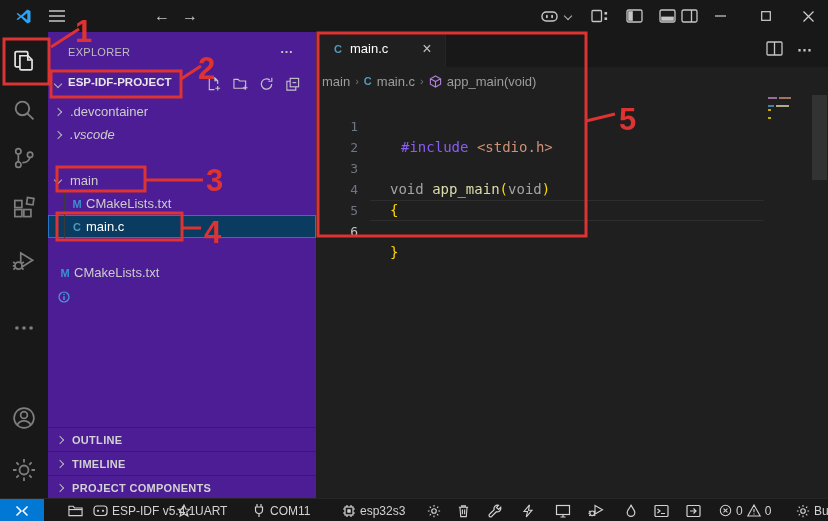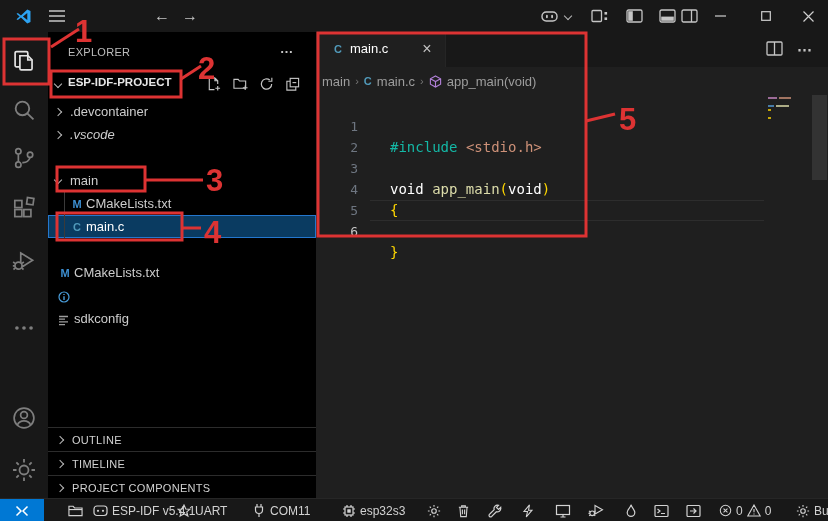--- a/index.html
+++ b/index.html
@@ -15,56 +15,56 @@
              border:1px solid #3d3d3d;border-radius:6px;display:flex;align-items:center;justify-content:center;
              color:#b8b8b8;font-size:12px;gap:6px;}
   .winbtn{width:30px;font-size:15px;color:#cfcfcf;}
 
   
   #activitybar{left:0;top:32px;width:48px;height:466px;background:#181818;border-right:1px solid #262626;}
   .ab-item{position:absolute;left:12px;width:24px;height:24px;color:#7e7e7e;}
   .ab-item.active{color:#e4e4e4;}
 
   
-  #sidebar{left:48px;top:32px;width:268px;height:466px;background:#000000;border-right:1px solid #262626;}
+  #sidebar{left:48px;top:32px;width:268px;height:466px;background:#4c1d95;border-right:1px solid #262626;}
   .sb-header{position:absolute;left:20px;top:14px;font-size:11px;color:#bdbdbd;letter-spacing:.3px;}
   .sb-ellipsis{position:absolute;left:232px;top:12px;color:#c5c5c5;font-weight:bold;letter-spacing:1px;}
   .proj-row{position:absolute;left:0;top:40px;width:268px;height:24px;}
   .proj-label{position:absolute;left:20px;top:4px;font-size:11.5px;font-weight:bold;color:#e7e7e7;}
   .tool-ic{position:absolute;top:4px;width:16px;height:16px;color:#c5c5c5;}
   .chev{display:inline-block;width:5px;height:5px;border-right:1.4px solid #b8b8b8;border-bottom:1.4px solid #b8b8b8;}
   .chev.right{transform:rotate(-45deg);}
   .chev.down{transform:rotate(45deg);}
   .tree-row{position:absolute;left:0;width:268px;height:23px;line-height:23px;color:#cccccc;}
   .tree-row .tchev{position:absolute;left:7px;top:9px;}
   .tree-row .tlabel{position:absolute;top:0;}
   .tree-row.selected{background:#0a3b61;outline:1px solid #2477ce;outline-offset:-1px;color:#ffffff;}
   .fico{position:absolute;top:3.5px;width:14px;height:16px;line-height:16px;text-align:center;font-weight:bold;font-size:11px;}
   .ind-guide{position:absolute;left:16px;width:1px;background:#3a3a3a;}
   .panel-row{position:absolute;left:0;width:268px;height:24px;border-top:1px solid #2c2c2c;line-height:24px;}
   .panel-row .tchev{position:absolute;left:9px;top:9px;}
-  .panel-row .plabel{position:absolute;left:24px;font-size:11px;font-weight:normal;color:#d2d2d2;letter-spacing:.3px;}
+  .panel-row .plabel{position:absolute;left:24px;font-size:11px;font-weight:bold;color:#d2d2d2;letter-spacing:.3px;}
 
   
   #editor{left:316px;top:32px;width:512px;height:466px;background:#1f1f1f;}
   #tabstrip{position:absolute;left:0;top:0;width:512px;height:35px;background:#181818;}
   #tab-active{position:absolute;left:0;top:0;width:129px;height:35px;background:#1f1f1f;border-right:1px solid #252525;}
   #tab-active .tab-label{position:absolute;left:34px;top:9px;font-size:13px;color:#ffffff;}
   #tab-active .tab-close{position:absolute;right:8px;top:7px;width:20px;height:20px;text-align:center;line-height:19px;
                          font-size:16px;color:#c0c0c0;}
   .ed-action{position:absolute;top:9px;width:18px;height:18px;color:#c5c5c5;}
   #breadcrumb{position:absolute;left:6px;top:38px;height:22px;display:flex;align-items:center;gap:5px;
               font-size:13px;color:#9d9d9d;}
   .bc-sep{color:#767676;font-size:11px;}
   .code-line{position:absolute;left:0;width:512px;height:21px;line-height:21px;
              font-family:"DejaVu Sans Mono",monospace;font-size:14px;white-space:pre;}
   .ln{position:absolute;left:0;width:42px;text-align:right;color:#6e7681;font-size:13px;}
   .ln.active{color:#c6c6c6;}
   .lc{position:absolute;left:74px;}
-  .tk-pp{color:#14b8a6;} .tk-str{color:#CE9178;} .tk-kw{color:#ffffff;}
+  .tk-pp{color:#8b5cf6;margin-left:11px;} .tk-str{color:#CE9178;} .tk-kw{color:#a3a3a3;}
   .tk-fn{color:#DCDCAA;} .tk-br{color:#FFD700;} .tk-pl{color:#d4d4d4;}
   #curline{position:absolute;left:54px;top:168px;width:394px;height:21px;box-sizing:border-box;
            border-top:1px solid #2d2d2d;border-bottom:1px solid #2d2d2d;}
   .mm-mark{position:absolute;height:2px;opacity:.75;}
   #scroll-slider{position:absolute;left:496px;top:63px;width:15px;height:85px;background:rgba(121,121,121,.22);}
 
   
   #statusbar{left:0;top:498px;width:828px;height:23px;background:#181818;border-top:1px solid #262626;overflow:hidden;}
   .st-item{position:absolute;top:0;height:23px;display:flex;align-items:center;gap:4px;color:#d2d2d2;font-size:12px;}
   #st-remote{left:0;width:44px;justify-content:center;background:#0078d4;color:#ffffff;}
@@ -264,28 +264,20 @@
       <span class="fico" style="left:10px;color:#3d8fd1;">M</span>
       <span class="tlabel" style="left:26px;">CMakeLists.txt</span>
     </div>
     <div class="tree-row" style="top:252px;">
       <span class="fico" style="left:10px;">
         <svg width="12" height="12" viewBox="0 0 12 12" style="margin-top:3px;">
             <circle cx="6" cy="6" r="5" fill="none" stroke="#4a9edb" stroke-width="1.2"></circle>
             <path d="M6,3 V3.9 M6,5.2 V9" stroke="#4a9edb" stroke-width="1.4"></path>
           </svg>
       </span>
-    </div>
-    <div class="tree-row" style="top:275px;">
-      <span class="fico" style="left:10px;">
-        <svg width="12" height="12" viewBox="0 0 12 12" style="margin-top:3px;" stroke="#9d9d9d" stroke-width="1.3">
-            <path d="M1,2.5 H10 M1,5.2 H7 M1,7.9 H10 M1,10.6 H7"></path>
-          </svg>
-      </span>
-      <span class="tlabel" style="left:26px;">sdkconfig</span>
     </div>
 
     <div class="panel-row" style="top:395px;">
       <span class="tchev chev right"></span>
       <span class="plabel">OUTLINE</span>
     </div>
     <div class="panel-row" style="top:419px;">
       <span class="tchev chev right"></span>
       <span class="plabel">TIMELINE</span>
     </div>

